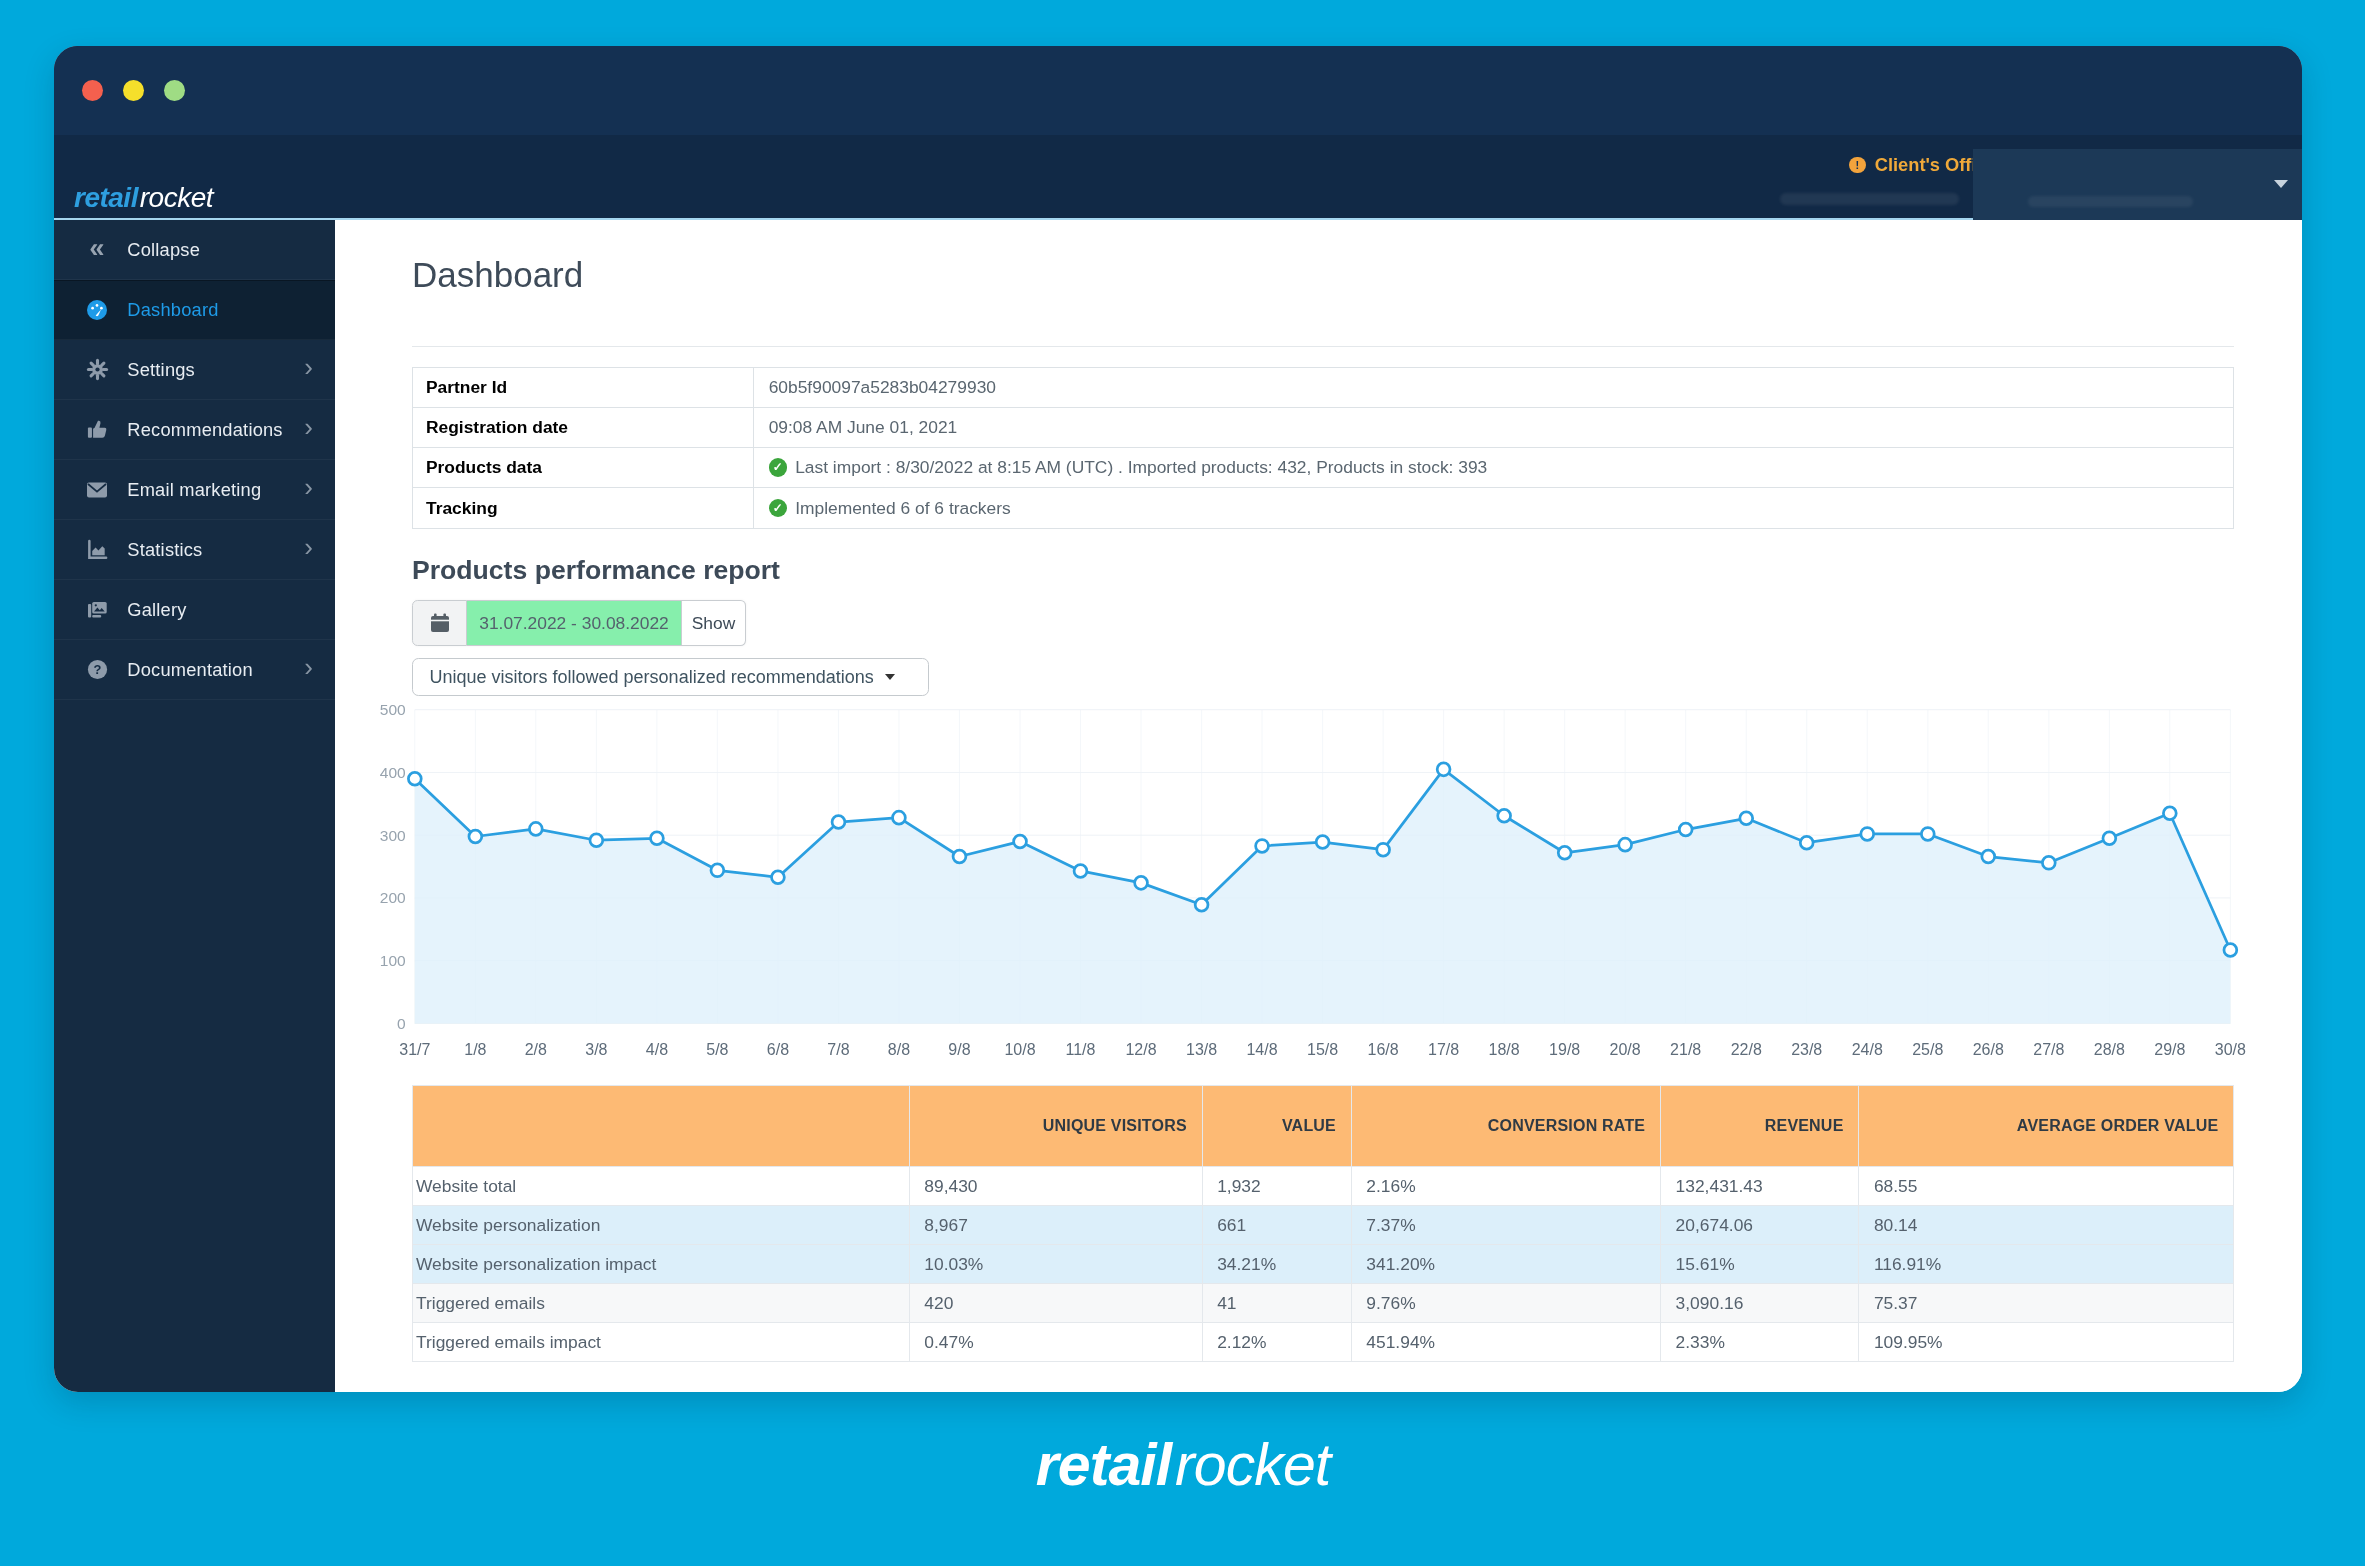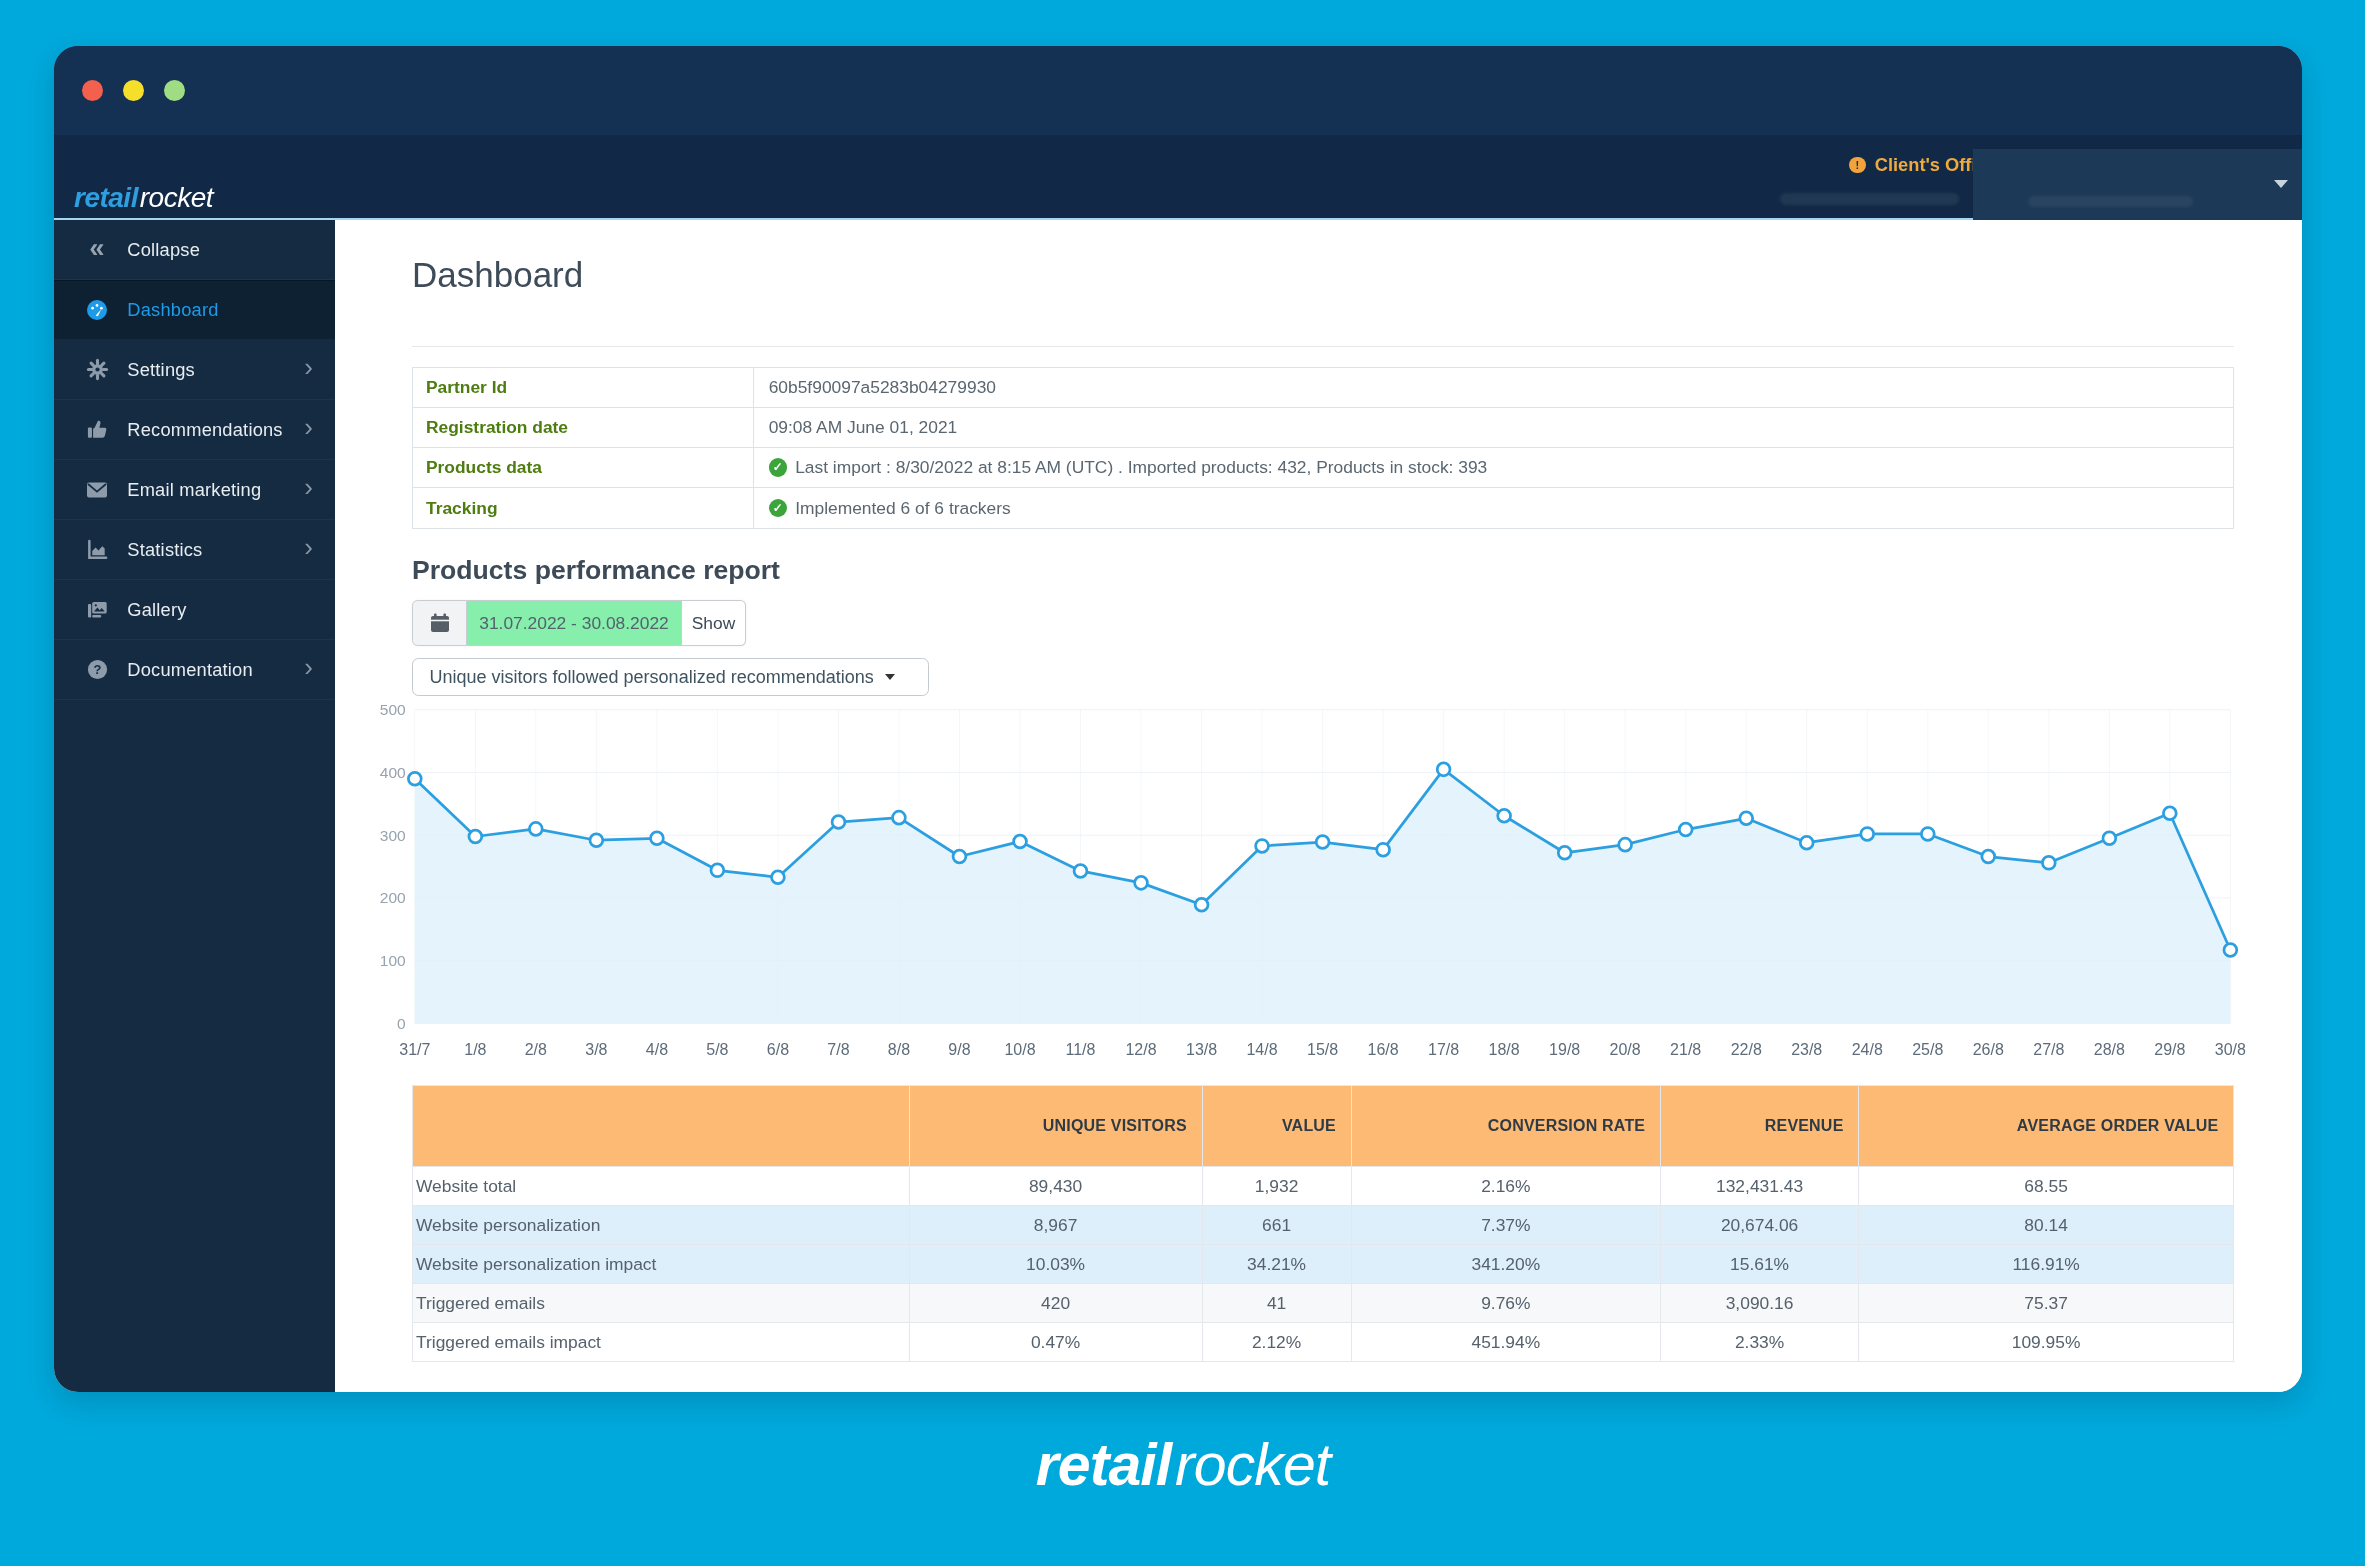--- a/index.html
+++ b/index.html
@@ -70,21 +70,21 @@
   
   .content { flex:1; position:relative; background:#ffffff; }
   .page-title { position:absolute; left:77px; top:35px; font-size:35px; font-weight:normal; color:#3E4B59; }
   .title-rule { position:absolute; left:77px; top:126px; width:1822px; height:0.9px; background:#E4E8EB; }
   .info-table { position:absolute; left:77px; top:147px; width:1822px; border:0.9px solid #DDE2E6; }
   .info-row { display:flex; height:40px; border-bottom:0.9px solid #DDE2E6; align-items:stretch; background:#fff; }
   .info-row:last-child { border-bottom:none; }
   .info-label {
     width:341px; flex:none; border-right:0.9px solid #DDE2E6;
     display:flex; align-items:center; padding-left:13px;
-    font-size:17.4px; font-weight:bold; color:#4d7c0f;
+    font-size:17.4px; font-weight:bold; color:#000000;
   }
   .info-value { display:flex; align-items:center; padding-left:14.7px; font-size:17.4px; color:#5A6670; gap:8.2px; }
   .check {
     width:18.3px; height:18.3px; border-radius:50%; background:#3BA53C; flex:none;
     display:flex; align-items:center; justify-content:center;
     color:#fff; font-size:12px; font-weight:bold;
   }
   .section-title { position:absolute; left:77px; top:335px; font-size:26.6px; font-weight:bold; color:#3D4A58; }
   .date-group { position:absolute; left:77px; top:380px; height:46px; display:flex; filter:drop-shadow(0 0.9px 0.9px rgba(0,0,0,.05)); }
   .date-addon {
@@ -110,21 +110,21 @@
   .chart-holder { position:absolute; left:31px; top:476px; width:1883px; height:375px; }
   .chart-holder svg { font-family:"Liberation Sans", sans-serif; }
   
   .perf-table { position:absolute; left:77px; top:865px; width:1822px; border-collapse:collapse; table-layout:fixed; }
   .perf-table th {
     height:81px; vertical-align:middle; text-align:right; padding:0 14.7px;
     font-size:16px; color:#2F3A44; letter-spacing:0.2px;
     border:0.9px solid #E4E8EC; background:#fdba74; font-weight:bold;
   }
   .perf-table td {
-    height:39px; text-align:center; padding:0 14.7px; font-size:17.4px; color:#55616D;
+    height:39px; text-align:left; padding:0 14.7px; font-size:17.4px; color:#55616D;
     border:0.9px solid #E4E8EC; background:#fff;
   }
   .perf-table td:first-child { text-align:left; padding-left:3px; }
   .perf-table { border:0.9px solid #D9DEE3; }
   .perf-table tr.hl td { background:#DCEFFA; }
   .perf-table tr.alt td { background:#F7F8F9; }
   
   .footer-logo {
     position:absolute; left:0; right:0; top:1431px; text-align:center;
     font-size:59px; font-style:italic; color:#fff; letter-spacing:-0.9px;

